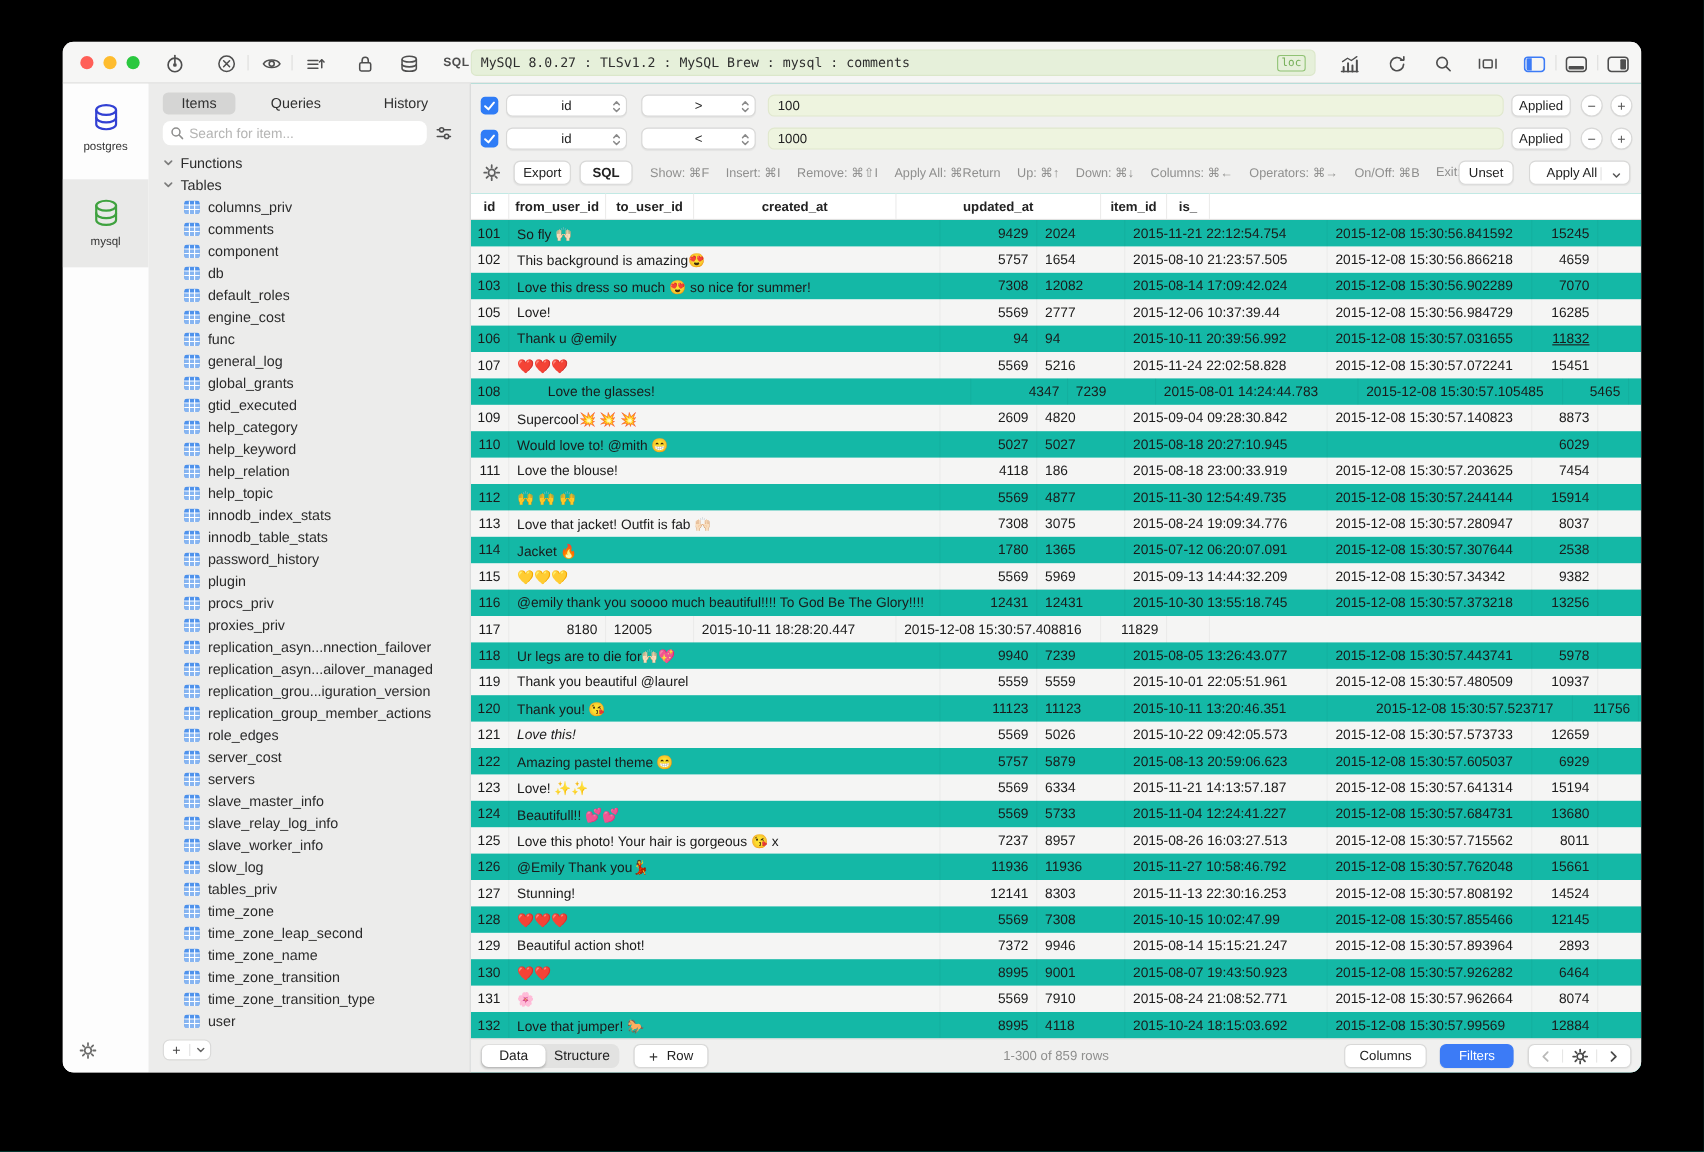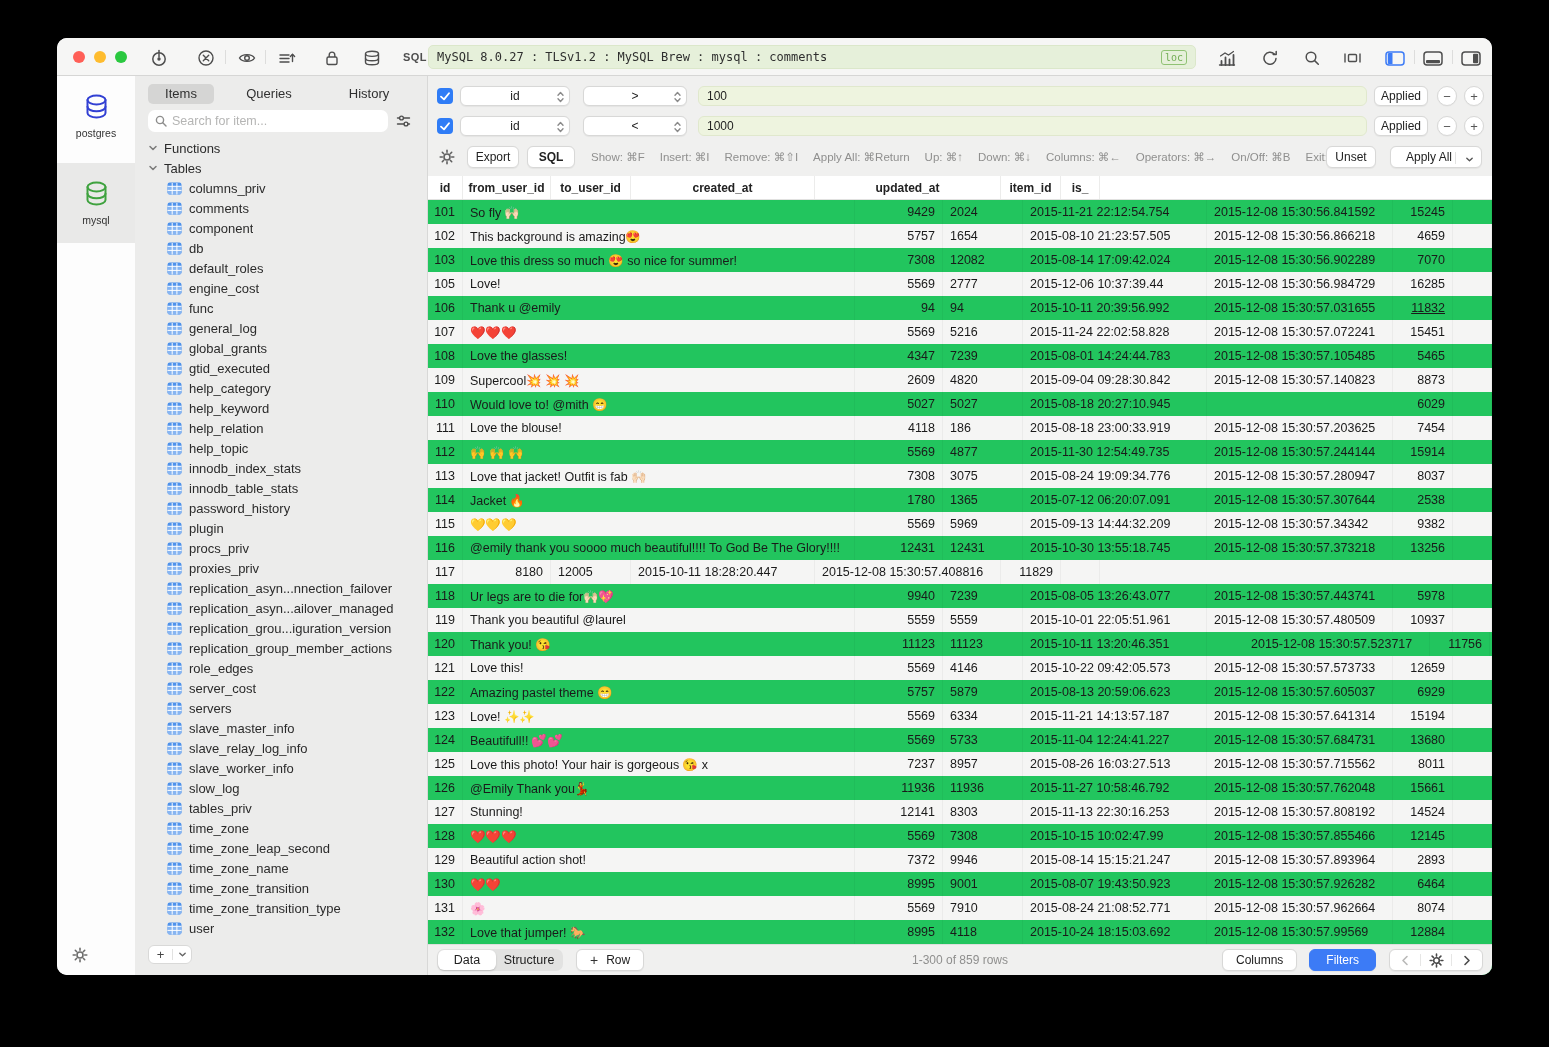--- a/index.html
+++ b/index.html
@@ -48,21 +48,21 @@
   .tree-section { height:20px; display:flex; align-items:center; padding-left:13px; gap:6px; }
   .tree-item { height:20px; display:flex; align-items:center; padding-left:32px; gap:7px; }
   .tree-label { white-space:nowrap; overflow:hidden; }
   .side-add { position:absolute; bottom:11px; left:13px; width:44px; height:19px; background:#fff;
               border:1px solid #d9d9d8; border-radius:6px; display:flex; align-items:center; }
   .side-add .plusch { width:23px; text-align:center; font-size:13px; color:#444; line-height:17px; }
   .side-add .sep { width:1px; height:11px; background:#e2e2e1; }
   .side-add .chev { flex:1; display:flex; justify-content:center; color:#666; }
 
   
-  .main { flex:1; display:flex; flex-direction:column; background:#22c55e; min-width:0; }
+  .main { flex:1; display:flex; flex-direction:column; background:#14b8a6; min-width:0; }
 
   .filter-panel { height:100px; background:#f0f0ef; padding:10px 8px 0 9px; flex:none; }
   .filter-row { display:flex; align-items:center; height:20px; margin-bottom:10px; }
   .checkbox { width:16px; height:16px; border-radius:4px; background:#2f7cf6; display:flex; align-items:center;
               justify-content:center; flex:none; }
   .dd { height:20px; background:#fff; border:1px solid #d8d8d7; border-radius:6px; display:flex; align-items:center;
         justify-content:center; position:relative; font-size:12px; color:#222; flex:none;
         box-shadow:0 .5px 1px rgba(0,0,0,.05); }
   .dd .stepper { position:absolute; right:5px; top:4px; }
   .dd-col { width:110px; margin-left:7px; }
@@ -849,21 +849,21 @@
             <span class="cell" style="width: 392px;">❤️❤️❤️</span>
             <span class="cell right" style="width: 88px;">5569</span>
             <span class="cell" style="width: 80px;">5216</span>
             <span class="cell" style="width: 184px;">2015-11-24 22:02:58.828</span>
             <span class="cell" style="width: 186px;">2015-12-08 15:30:57.072241</span>
             <span class="cell right" style="width: 60px;">15451</span>
             <span class="cell" style="width: 39px;"></span>
           </div>
           <div class="grid-row">
             <span class="cell right" style="width: 35px;">108</span>
-            <span class="cell" style="width: 392px;">Love the glasses!</span>
+            <span class="cell" style="width: 392px; margin-left: 28px;">Love the glasses!</span>
             <span class="cell right" style="width: 88px;">4347</span>
             <span class="cell" style="width: 80px;">7239</span>
             <span class="cell" style="width: 184px;">2015-08-01 14:24:44.783</span>
             <span class="cell" style="width: 186px;">2015-12-08 15:30:57.105485</span>
             <span class="cell right" style="width: 60px;">5465</span>
             <span class="cell" style="width: 39px;"></span>
           </div>
           <div class="grid-row alt">
             <span class="cell right" style="width: 35px;">109</span>
             <span class="cell" style="width: 392px;">Supercool💥 💥 💥</span>
@@ -978,23 +978,23 @@
             <span class="cell" style="width: 392px;">Thank you! 😘</span>
             <span class="cell right" style="width: 88px;">11123</span>
             <span class="cell" style="width: 80px;">11123</span>
             <span class="cell" style="width: 184px;">2015-10-11 13:20:46.351</span>
             <span class="cell" style="width: 186px; margin-left: 37px;">2015-12-08 15:30:57.523717</span>
             <span class="cell right" style="width: 60px;">11756</span>
             <span class="cell" style="width: 39px;"></span>
           </div>
           <div class="grid-row alt">
             <span class="cell right" style="width: 35px;">121</span>
-            <span class="cell" style="width: 392px;">Love this!</span>
+            <span class="cell" style="width: 392px; font-style: italic;">Love this!</span>
             <span class="cell right" style="width: 88px;">5569</span>
-            <span class="cell" style="width: 80px;">4146</span>
+            <span class="cell" style="width: 80px;">5026</span>
             <span class="cell" style="width: 184px;">2015-10-22 09:42:05.573</span>
             <span class="cell" style="width: 186px;">2015-12-08 15:30:57.573733</span>
             <span class="cell right" style="width: 60px;">12659</span>
             <span class="cell" style="width: 39px;"></span>
           </div>
           <div class="grid-row">
             <span class="cell right" style="width: 35px;">122</span>
             <span class="cell" style="width: 392px;">Amazing pastel theme 😁</span>
             <span class="cell right" style="width: 88px;">5757</span>
             <span class="cell" style="width: 80px;">5879</span>

